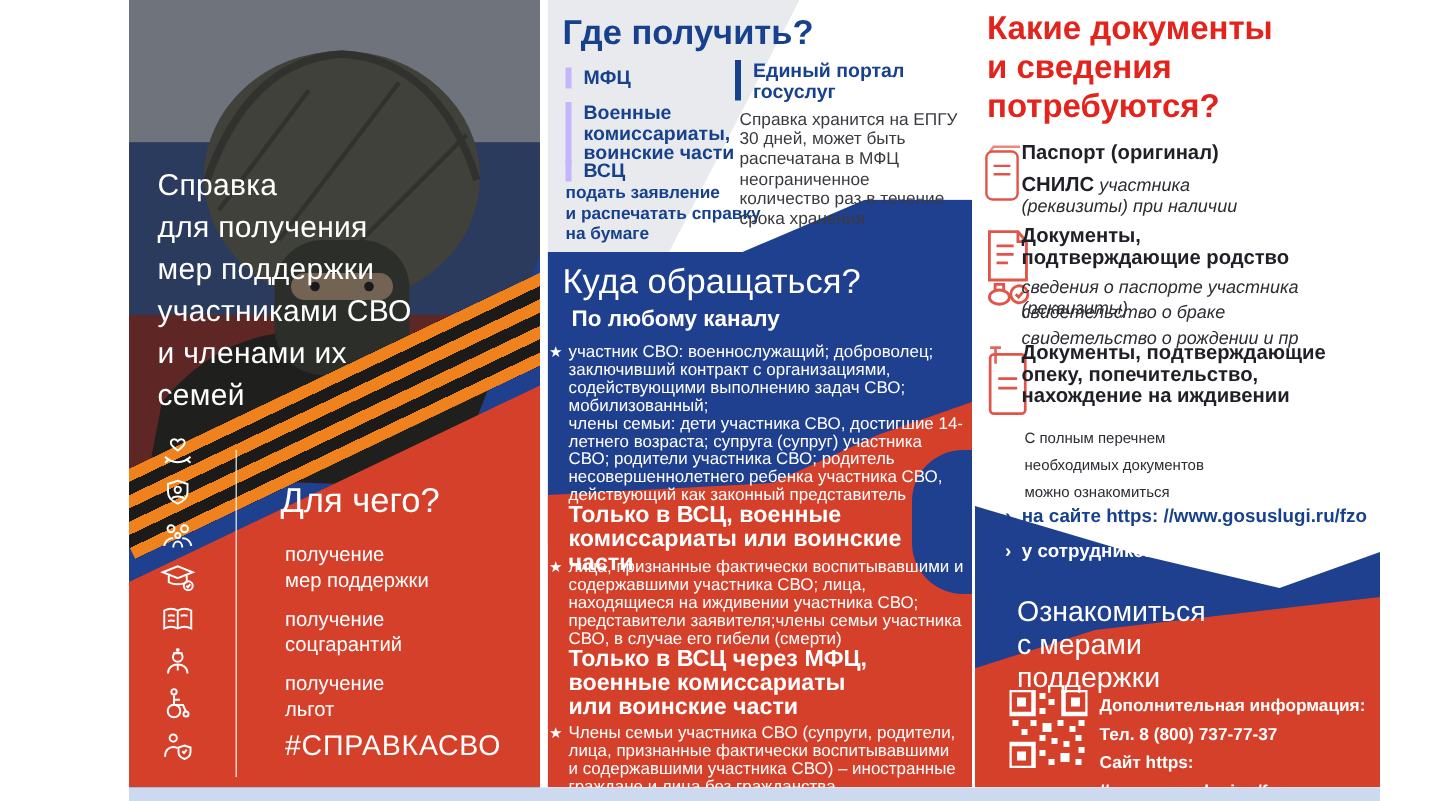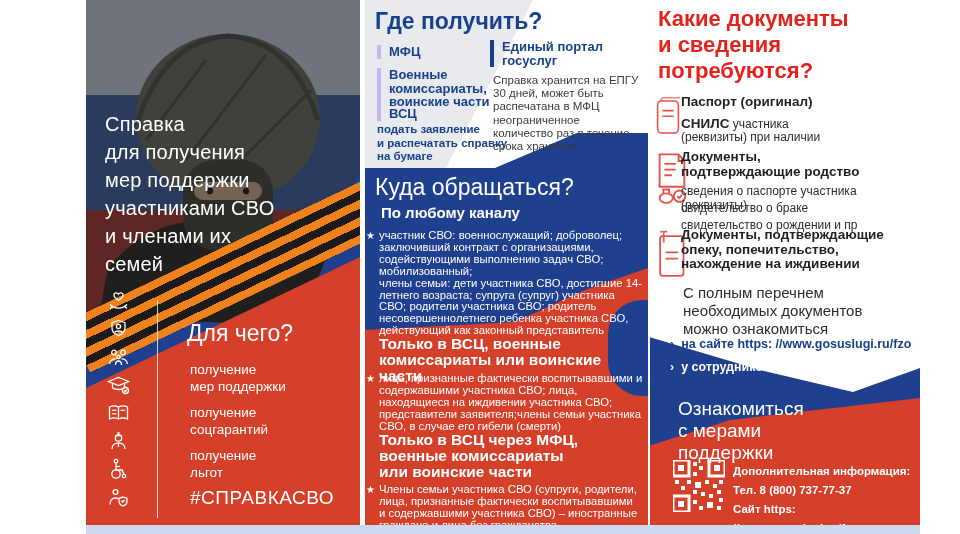--- a/index.html
+++ b/index.html
@@ -45,22 +45,22 @@
   .mid-red-h{font-size:15.5px;line-height:16px;font-weight:bold;color:#fff;}
   
   .col-right{position:absolute;left:650px;top:0;width:270px;height:525px;background:#fff;overflow:hidden;}
   .right-blue{position:absolute;left:-8px;top:330px;width:278px;height:150px;background:#1f3f8f;
               clip-path:polygon(0 5px,118px 40px,211px 62px,278px 38px,278px 150px,0 150px);}
   .right-red{position:absolute;left:-8px;top:393px;width:278px;height:132px;background:#d5402a;
              clip-path:polygon(0 55px,88px 27px,278px 5px,278px 132px,0 132px);}
   .docs-h{left:8px;top:6px;font-size:22px;line-height:26px;font-weight:bold;color:#e3231c;}
   .doc-ic{left:2px;}
   .doc-bold{font-size:13.5px;line-height:14.5px;font-weight:bold;color:#1f1f27;}
-  .doc-reg{font-size:12px;color:#2c2c33;}
-  .fulllist{left:33px;top:284px;font-size:15px;line-height:18px;color:#2c2c33;}
+  .doc-reg{font-size:12px;color:#2c2c33;font-style:italic;}
+  .fulllist{left:33px;top:284px;font-size:10px;line-height:18px;color:#2c2c33;}
   .rlink{font-size:12.5px;font-weight:bold;}
   .chev{margin-right:7px;font-weight:bold;}
   .support-h{left:28px;top:398px;font-size:19px;line-height:22px;color:#fff;}
   .qr{left:23px;top:460px;}
   .qr-info{left:83px;top:462px;font-size:11.5px;line-height:19px;font-weight:bold;color:#fff;}
   .bottom-strip{position:absolute;left:86px;top:525px;width:834px;height:9px;background:#ccd9ee;}
 </style>
 </head>
 <body>
 

